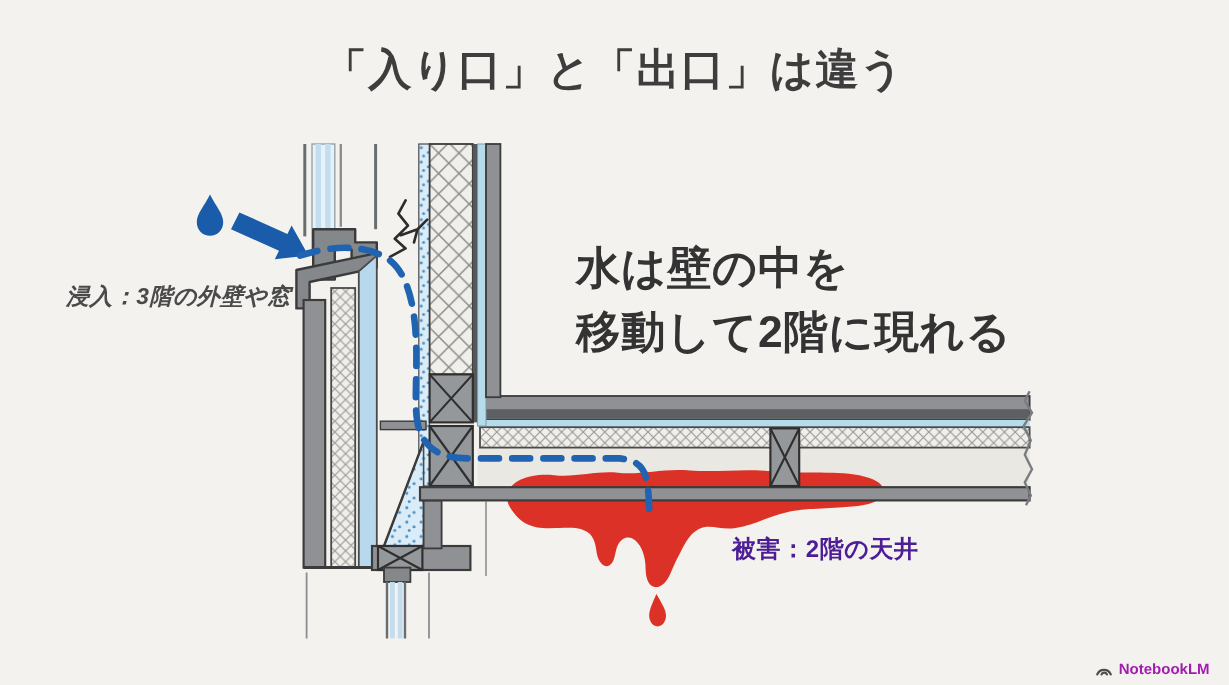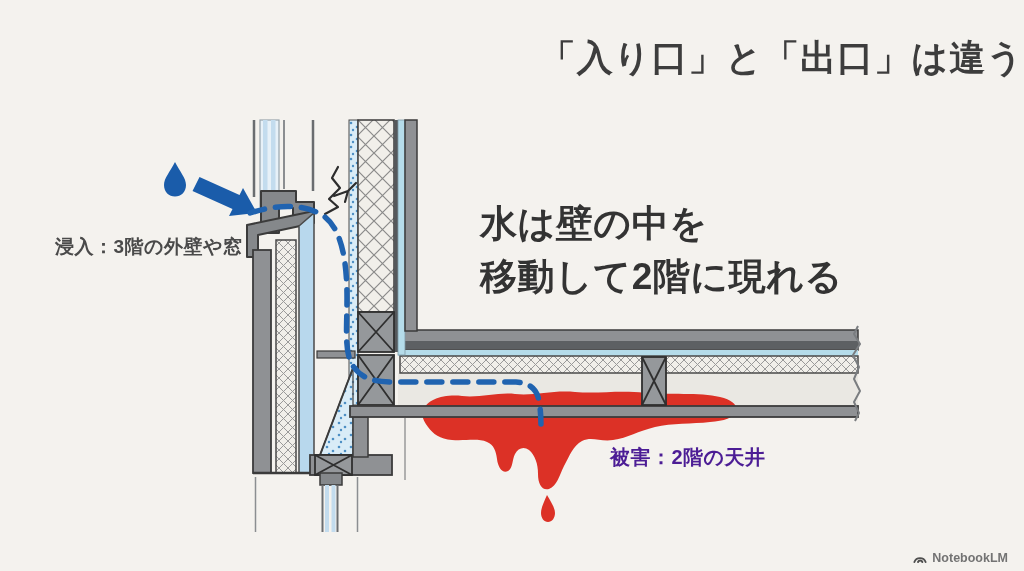--- a/index.html
+++ b/index.html
@@ -2,40 +2,40 @@
 <html><head>
 <meta charset="utf-8">
 <style>
   html,body{margin:0;padding:0;}
   .canvas{
     position:relative;width:1024px;height:571px;overflow:hidden;
     background:#f4f2ee;
     font-family:"Liberation Sans","DejaVu Sans",sans-serif;
   }
   .title{
-    position:absolute;left:0;top:34px;width:1024px;text-align:right;
+    position:absolute;left:0;top:34px;width:1024px;text-align:center;
     font-size:36px;font-weight:bold;color:#3d3d3d;letter-spacing:1px;
   }
   .diagram-svg{position:absolute;left:0;top:0;}
   .inlet-label{
     position:absolute;left:55px;top:234px;
-    font-size:19px;font-weight:bold;color:#4a4a4a;letter-spacing:.5px;
+    font-size:19px;font-weight:bold;color:#4a4a4a;letter-spacing:.5px;font-style:italic;
   }
   .explanation{
     position:absolute;left:452px;top:197px;
     font-size:37px;font-weight:bold;color:#333333;line-height:53px;letter-spacing:.5px;margin-left:28px;
   }
   .damage-label{
     position:absolute;left:610px;top:444px;
     font-size:20px;font-weight:bold;color:#4c1d95;letter-spacing:.5px;
   }
   .brand{
     position:absolute;right:16px;bottom:6px;
     display:flex;align-items:center;gap:4px;
-    font-size:12.5px;font-weight:bold;color:#737373;
+    font-size:12.5px;font-weight:bold;color:#a21caf;
   }
 </style>
 </head>
 <body>
 
 <div class="canvas">
 
   <div class="title">「入り口」と「出口」は違う</div>
 
   <svg class="diagram-svg" width="1024" height="571" viewBox="0 0 1024 571">

